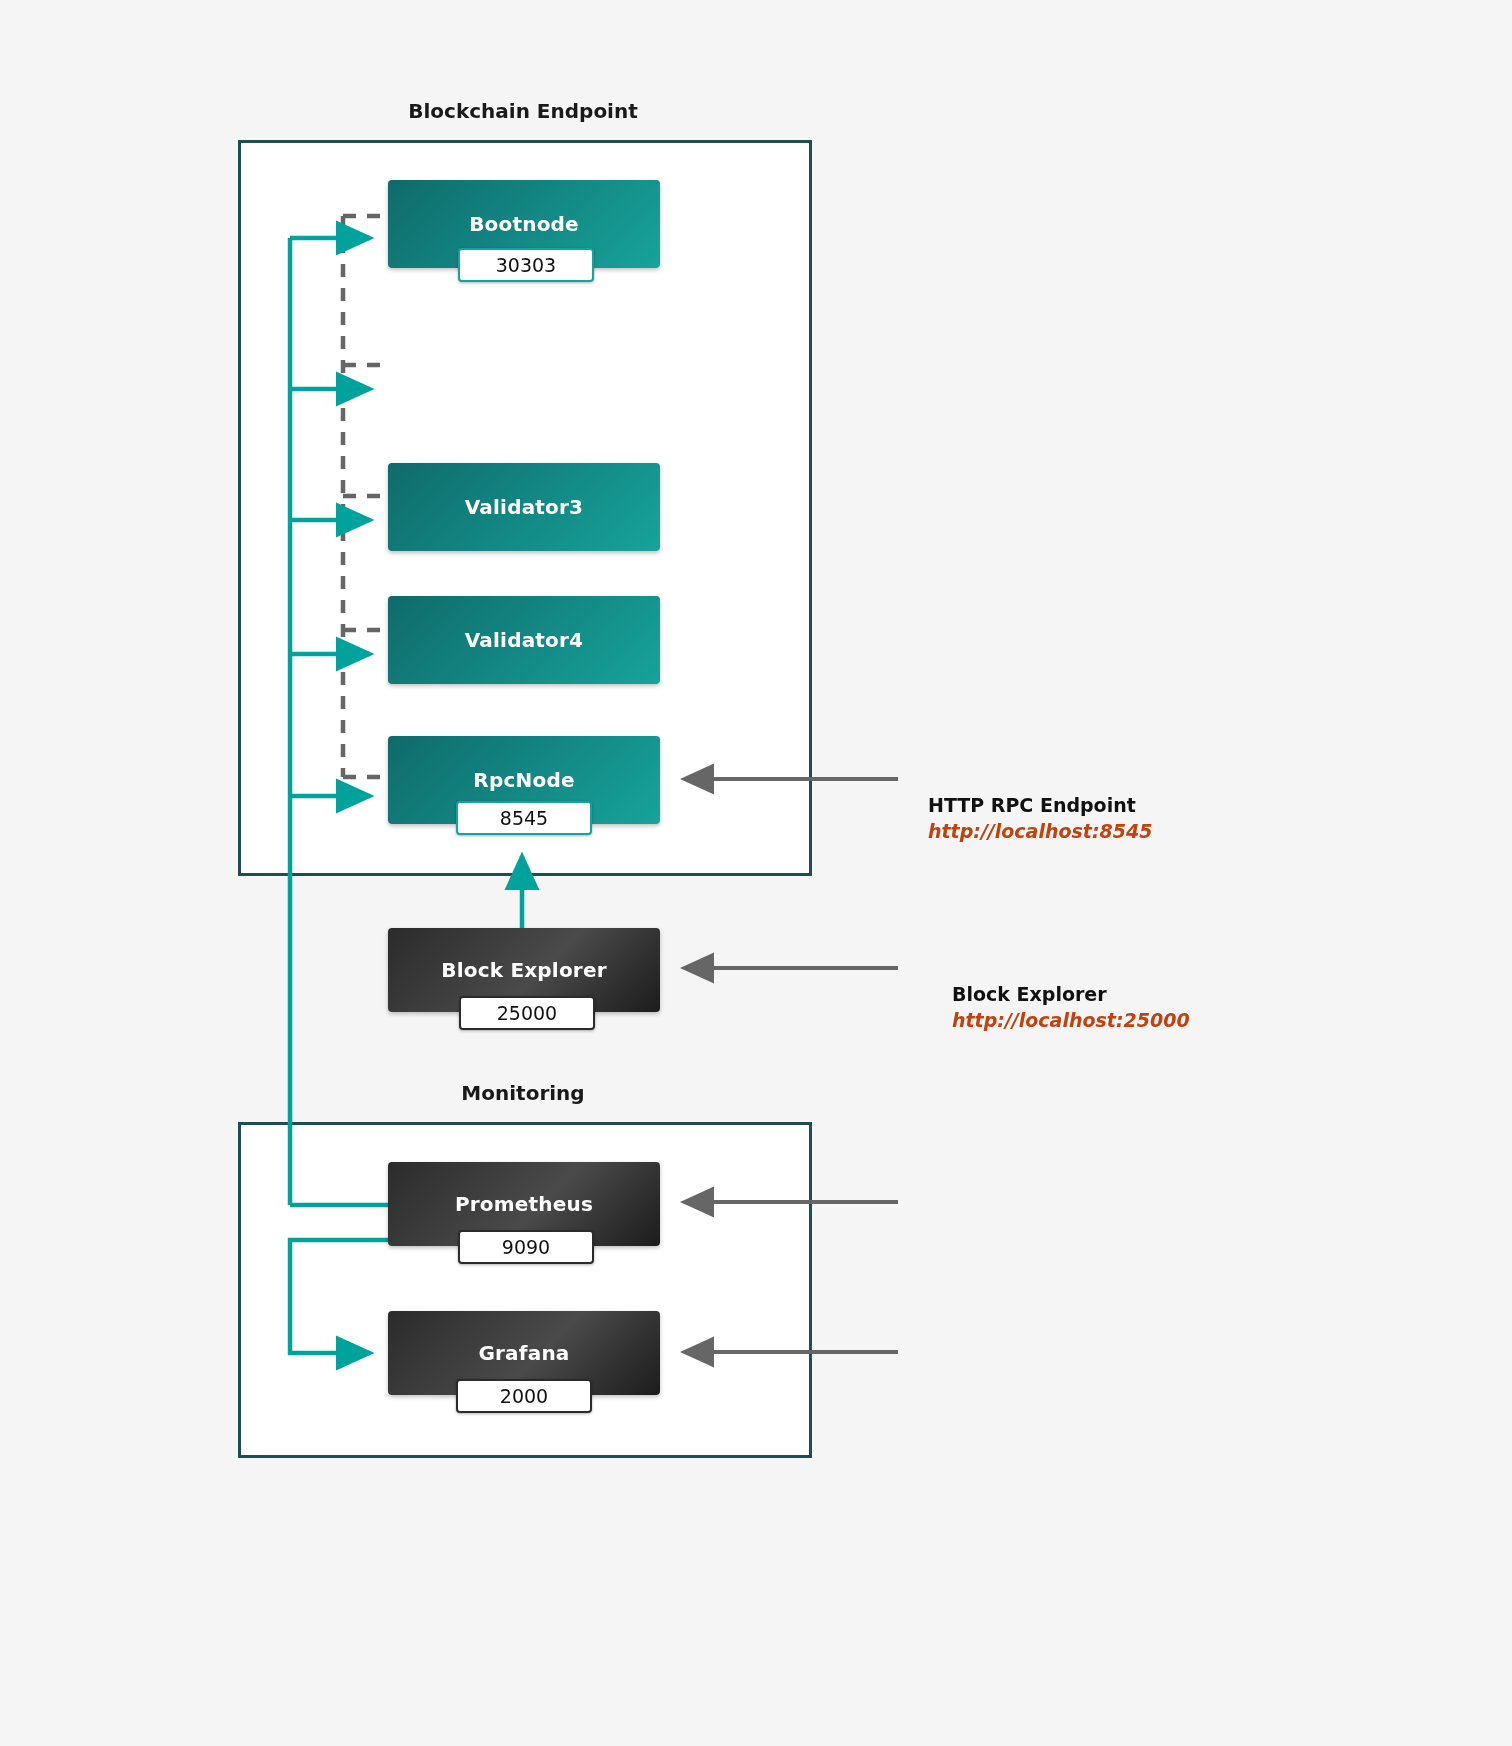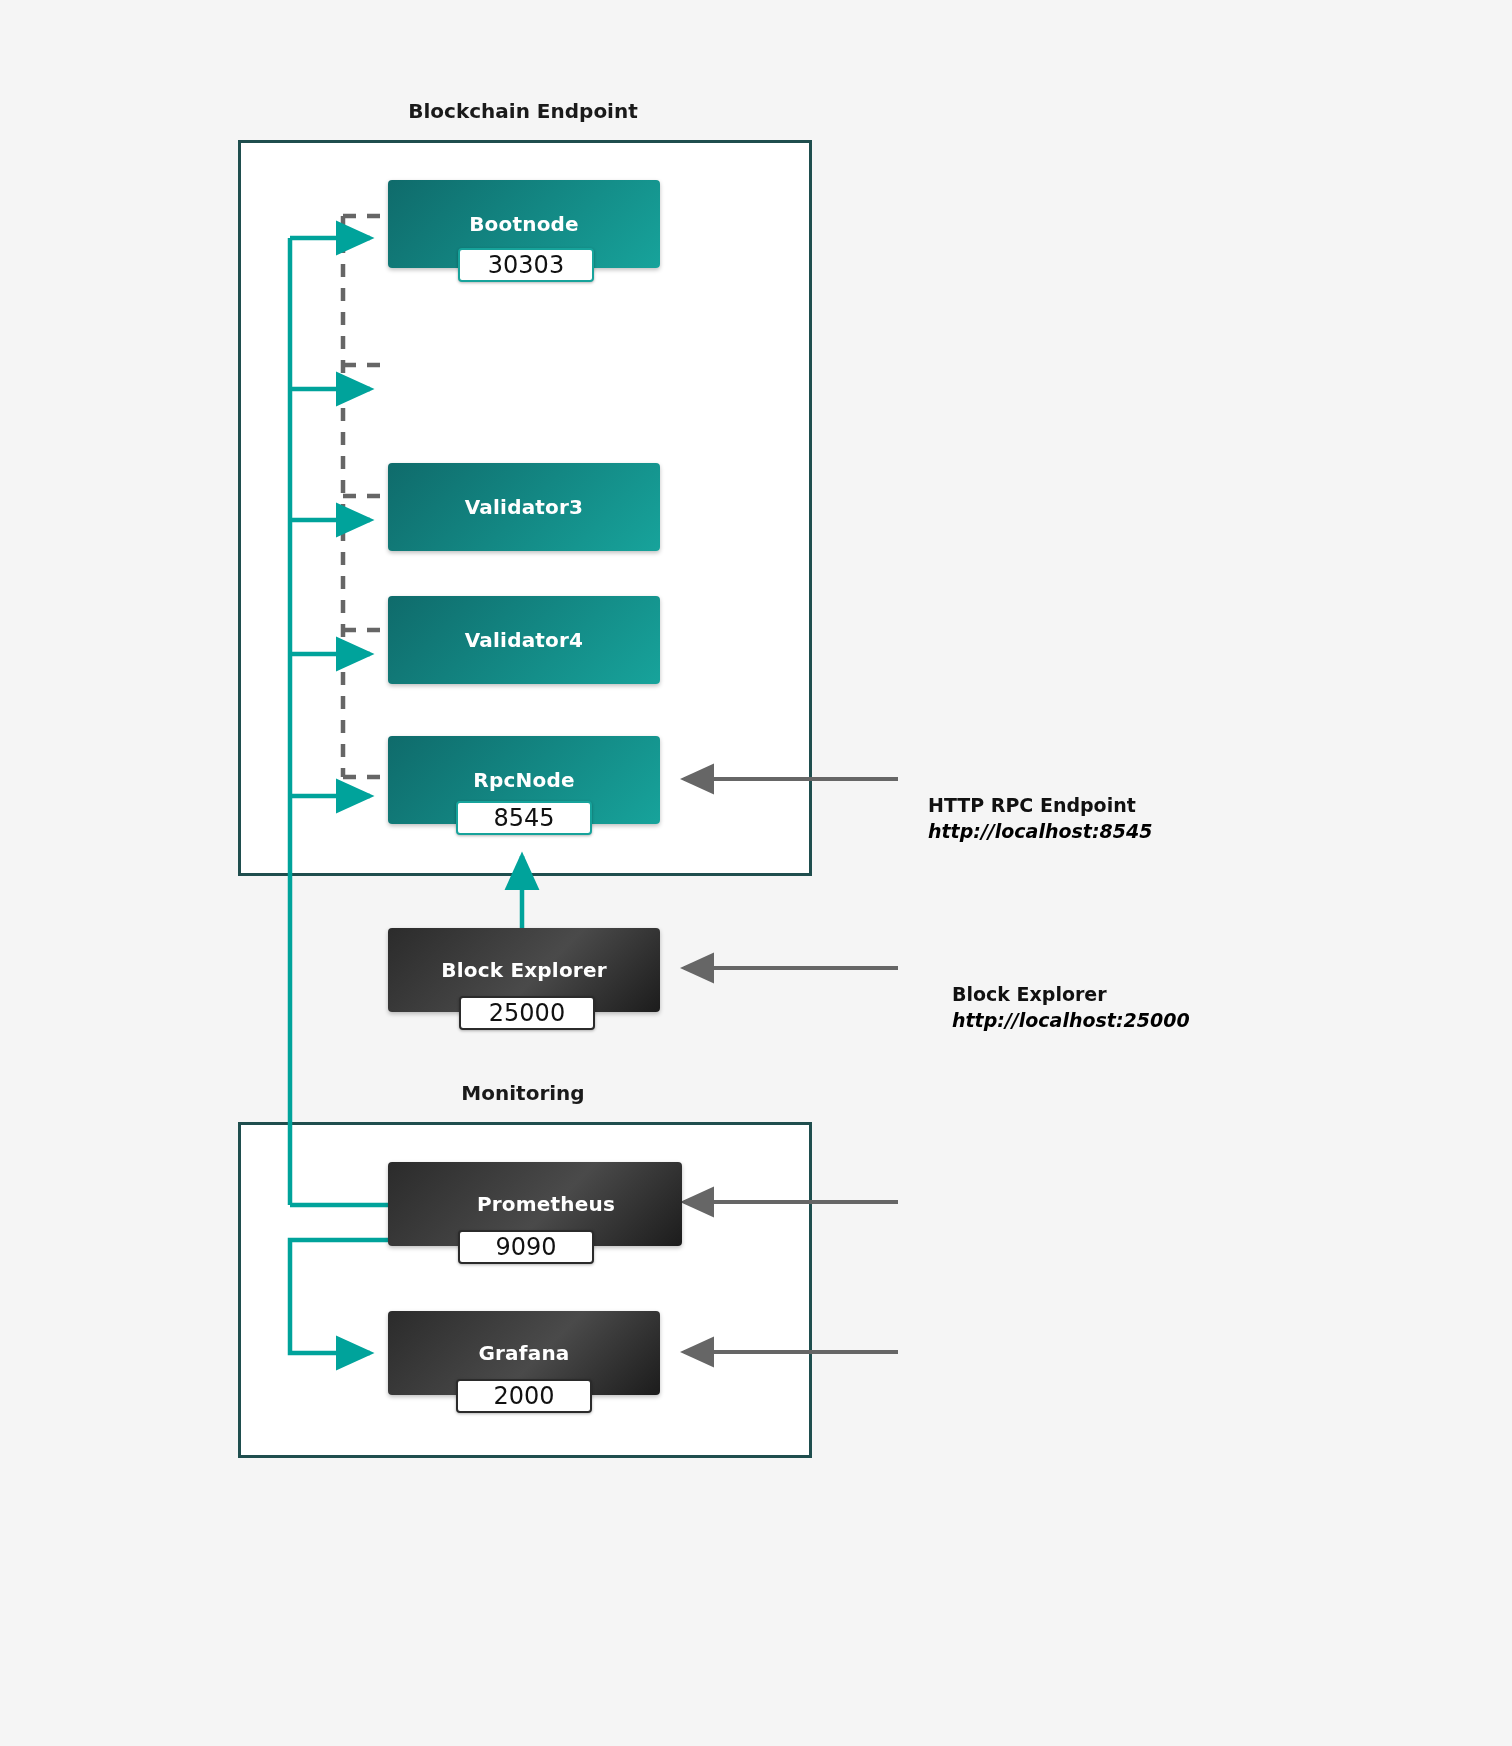--- a/index.html
+++ b/index.html
@@ -25,32 +25,32 @@
     box-shadow:0 2px 4px rgba(0,0,0,.25);
   }
   .node-teal{background:linear-gradient(135deg,#0f6b6b 0%,#17a39b 100%);}
   .node-dark{background:linear-gradient(135deg,#2b2b2b 0%,#4a4a4a 55%,#1c1c1c 100%);}
   .node-label{
     color:#ffffff;font-size:20px;font-weight:bold;letter-spacing:.2px;
     text-align:center;white-space:nowrap;
   }
   .port-badge{
     position:absolute;background:#ffffff;border:2px solid #17a39b;
-    border-radius:4px;color:#111;font-size:24px;
+    border-radius:4px;color:#111;font-size:19px;
     font-family:"DejaVu Sans","Liberation Sans",sans-serif;
     display:flex;align-items:center;justify-content:center;
     box-shadow:0 1px 3px rgba(0,0,0,.3);white-space:nowrap;
   }
   .port-badge.dark-edge{border-color:#2b2b2b;}
   .annotation{position:absolute;white-space:nowrap;}
   .annotation .ann-title{
     font-size:19px;font-weight:bold;color:#111;line-height:26px;margin-top:36px;
   }
   .annotation .ann-url{
-    font-size:19px;font-style:italic;font-weight:bold;color:#000000;line-height:26px;
+    font-size:19px;font-style:italic;font-weight:bold;color:#c2410c;line-height:26px;
   }
 </style>
 </head>
 <body>
 
 <div class="stage">
 
   <div class="cluster-title" style="left:238px;top:99px;width:570px;">Blockchain Endpoint</div>
 
   <div class="cluster-title" style="left:238px;top:1081px;width:570px;">Monitoring</div>
@@ -130,21 +130,21 @@
   <div class="node node-teal" style="left:388px;top:736px;width:272px;height:88px;">
     <span class="node-label">RpcNode</span>
   </div>
   <div class="port-badge" style="left:456px;top:801px;width:132px;height:30px;">8545</div>
 
   <div class="node node-dark" style="left:388px;top:928px;width:272px;height:84px;">
     <span class="node-label">Block Explorer</span>
   </div>
   <div class="port-badge dark-edge" style="left:459px;top:996px;width:132px;height:30px;">25000</div>
 
-  <div class="node node-dark" style="left:388px;top:1162px;width:272px;height:84px;padding-left:22px;">
+  <div class="node node-dark" style="left:388px;top:1162px;width:272px;height:84px;">
     <span class="node-label">Prometheus</span>
   </div>
   <div class="port-badge dark-edge" style="left:458px;top:1230px;width:132px;height:30px;">9090</div>
 
   <div class="node node-dark" style="left:388px;top:1311px;width:272px;height:84px;">
     <span class="node-label">Grafana</span>
   </div>
   <div class="port-badge dark-edge" style="left:456px;top:1379px;width:132px;height:30px;">2000</div>
 
   <div class="annotation" style="left:928px;top:756px;">

